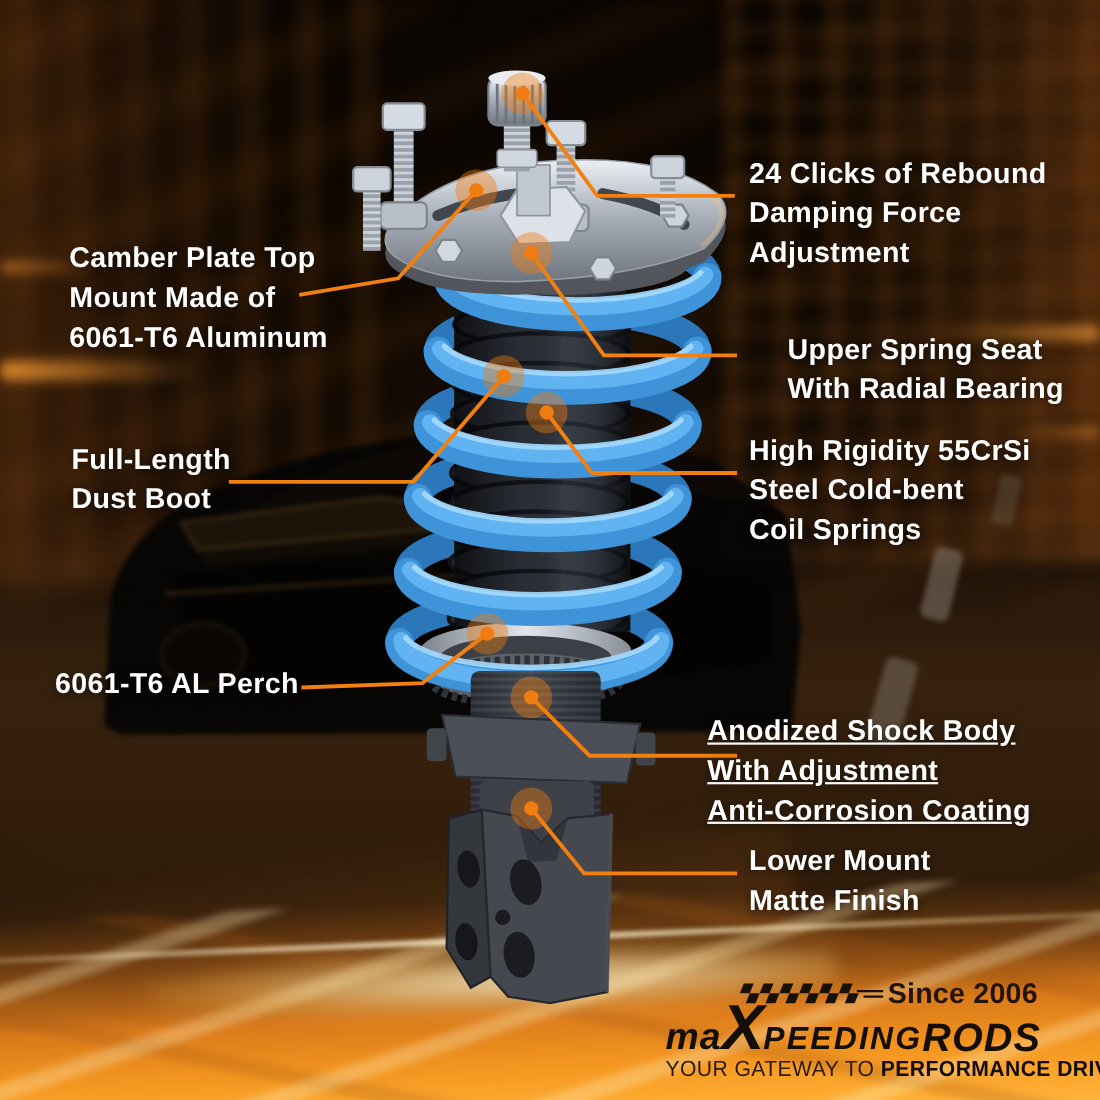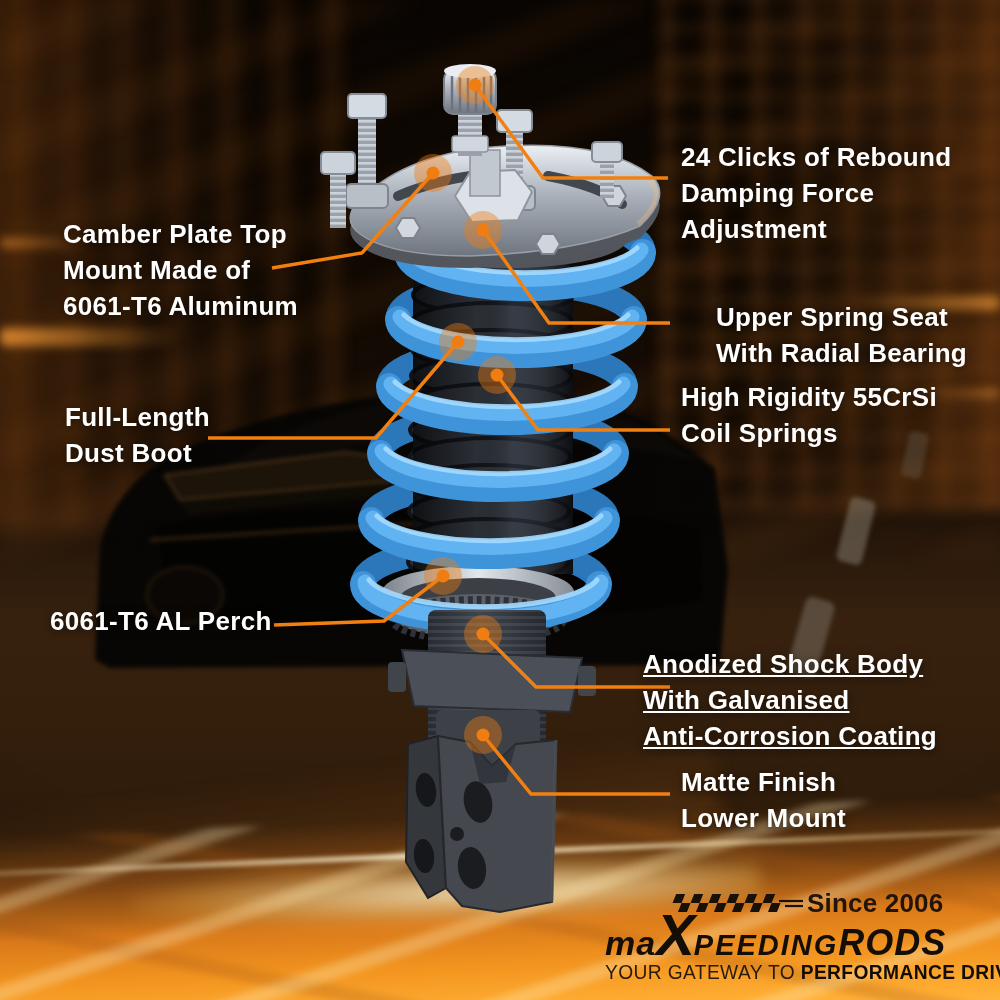--- a/index.html
+++ b/index.html
@@ -49,21 +49,21 @@
   .unit-svg{left:0;top:0;z-index:3;}
   .marker-svg{left:0;top:0;z-index:4;}
 
   
   .callout{position:absolute;z-index:5;color:#ffffff;font-size:26px;line-height:36px;font-weight:600;
            letter-spacing:.3px;white-space:nowrap;text-shadow:0 2px 9px rgba(0,0,0,.6);}
   .callout span{display:block;}
   #co-rebound{left:681px;top:139px;}
   #co-camber{left:63px;top:216px;}
   #co-upperseat{left:716px;top:299px;}
-  #co-springs{left:681px;top:379px;}
+  #co-springs{left:681px;top:391px;}
   #co-dustboot{left:65px;top:399px;}
   #co-perch{left:50px;top:603px;}
   #co-shockbody{left:643px;top:646px;text-decoration:underline;}
   #co-lowermount{left:681px;top:764px;}
 
   
   .logo{position:absolute;right:50px;bottom:16px;z-index:6;color:#17100a;width:345px;}
   .logo-top{display:flex;align-items:center;justify-content:flex-start;height:24px;margin-left:58px;}
   .since{font-size:26px;font-weight:700;color:#221408;letter-spacing:.2px;margin-left:4px;white-space:nowrap;}
   .logo-brand{display:flex;align-items:flex-end;line-height:.85;font-style:italic;font-weight:800;color:#140e07;margin-top:-4px;}
@@ -339,37 +339,38 @@
     <span>Camber Plate Top</span>
     <span>Mount Made of</span>
     <span>6061-T6 Aluminum</span>
   </div>
   <div class="callout" id="co-upperseat">
     <span>Upper Spring Seat</span>
     <span>With Radial Bearing</span>
   </div>
   <div class="callout" id="co-springs">
     <span>High Rigidity 55CrSi</span>
+    <span>Steel Cold-bent</span>
     <span>Coil Springs</span>
   </div>
   <div class="callout" id="co-dustboot">
     <span>Full-Length</span>
     <span>Dust Boot</span>
   </div>
   <div class="callout" id="co-perch">
     <span>6061-T6 AL Perch</span>
   </div>
   <div class="callout" id="co-shockbody">
     <span>Anodized Shock Body</span>
-    <span>With Galvanised</span>
+    <span>With Adjustment</span>
     <span>Anti-Corrosion Coating</span>
   </div>
   <div class="callout" id="co-lowermount">
+    <span>Lower Mount</span>
     <span>Matte Finish</span>
-    <span>Lower Mount</span>
   </div>
 
   <div class="logo">
     <div class="logo-top">
       <svg width="140" height="24" viewBox="0 0 140 24">
         <g transform="skewX(-22)" fill="#17110a">
           <rect x="14" y="2" width="9" height="9"></rect>
             <rect x="32" y="2" width="9" height="9"></rect>
             <rect x="50" y="2" width="9" height="9"></rect>
             <rect x="68" y="2" width="9" height="9"></rect>

